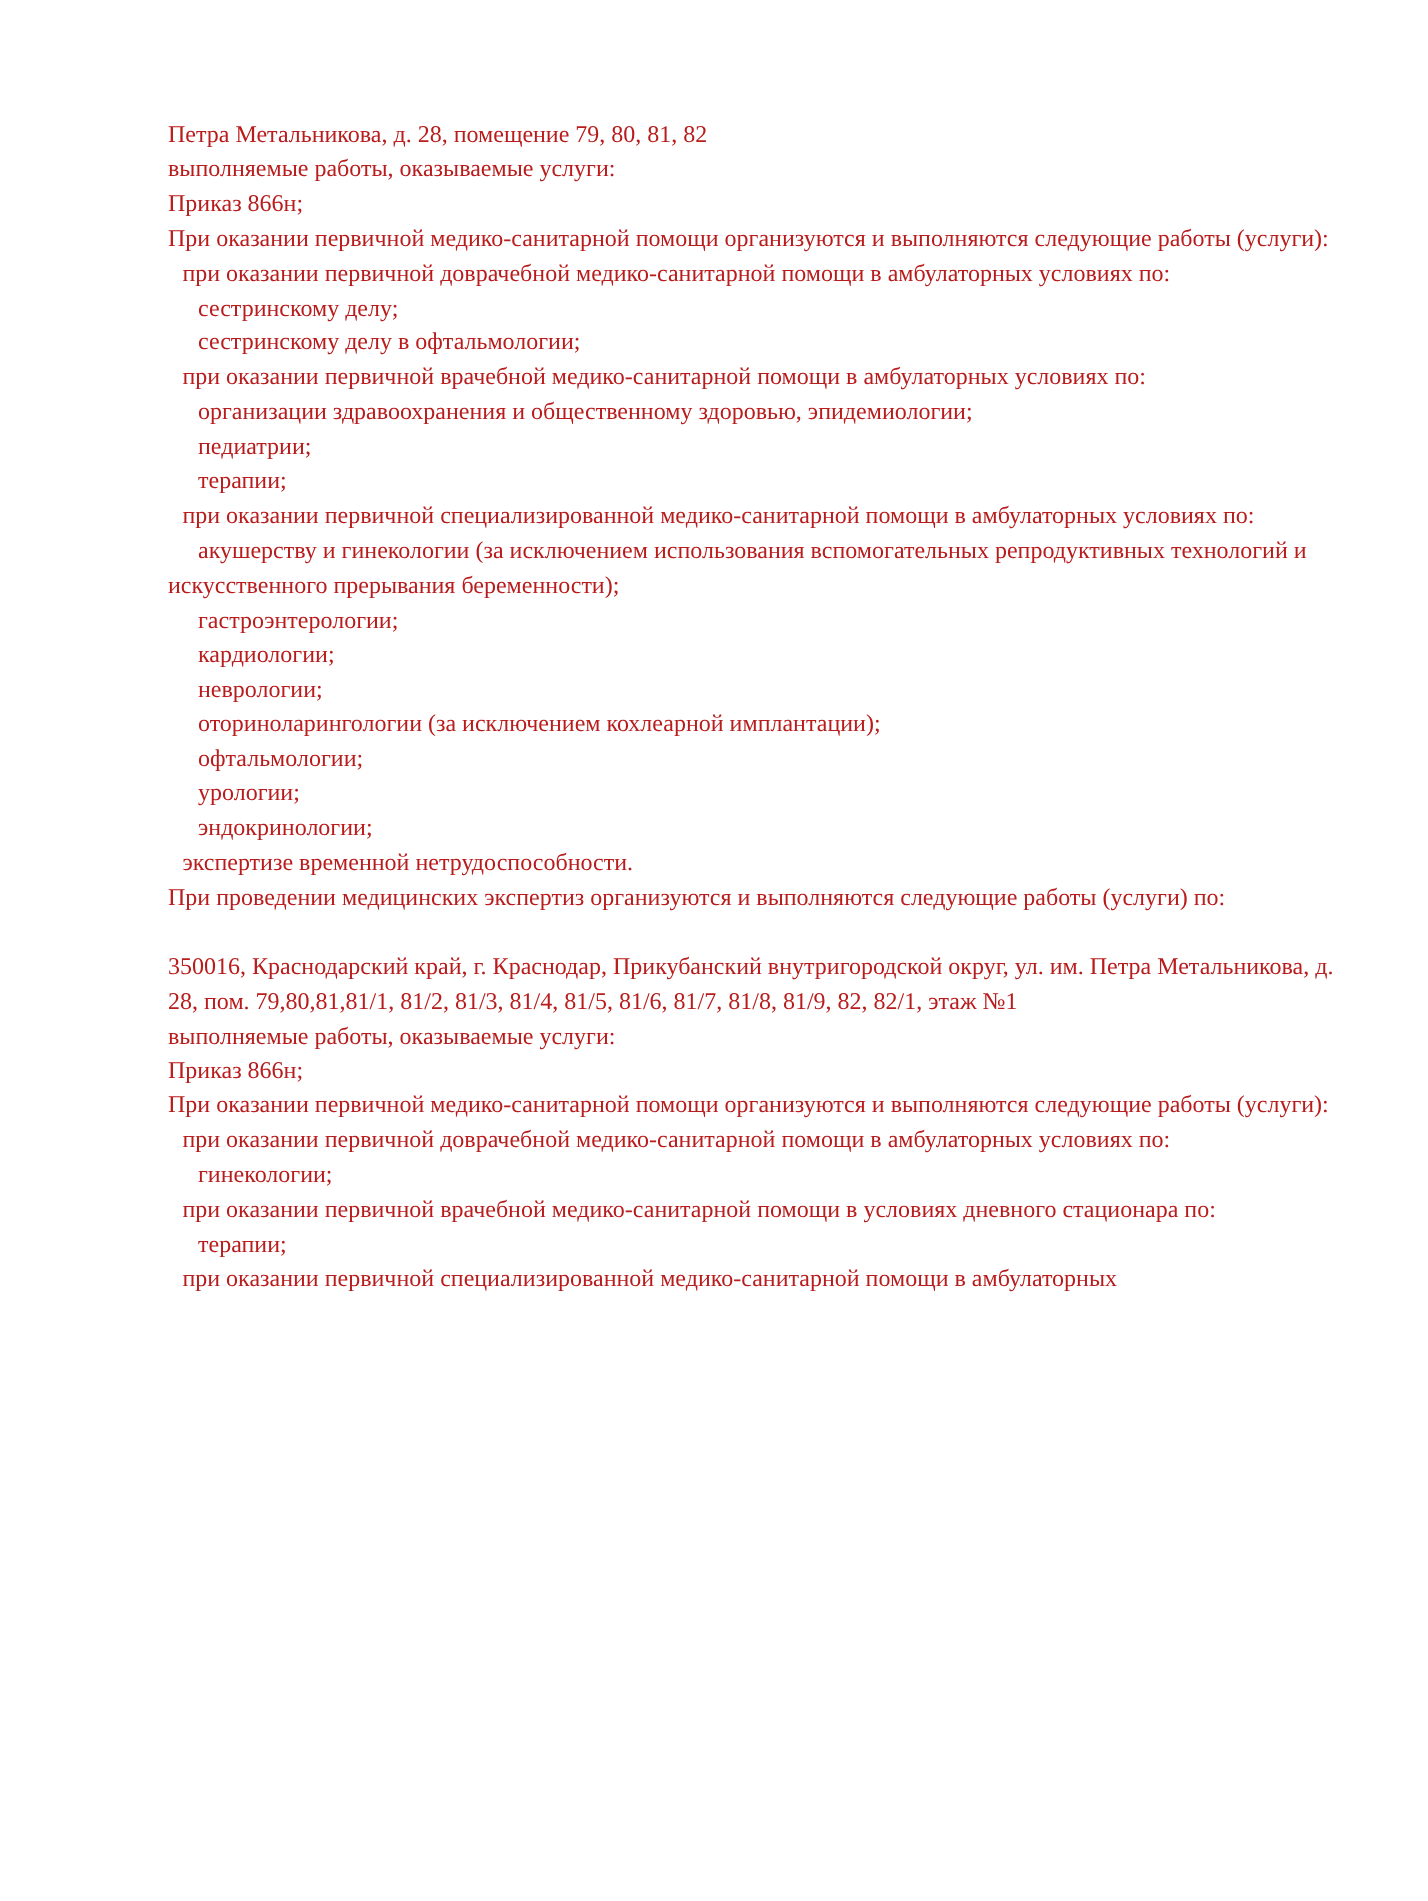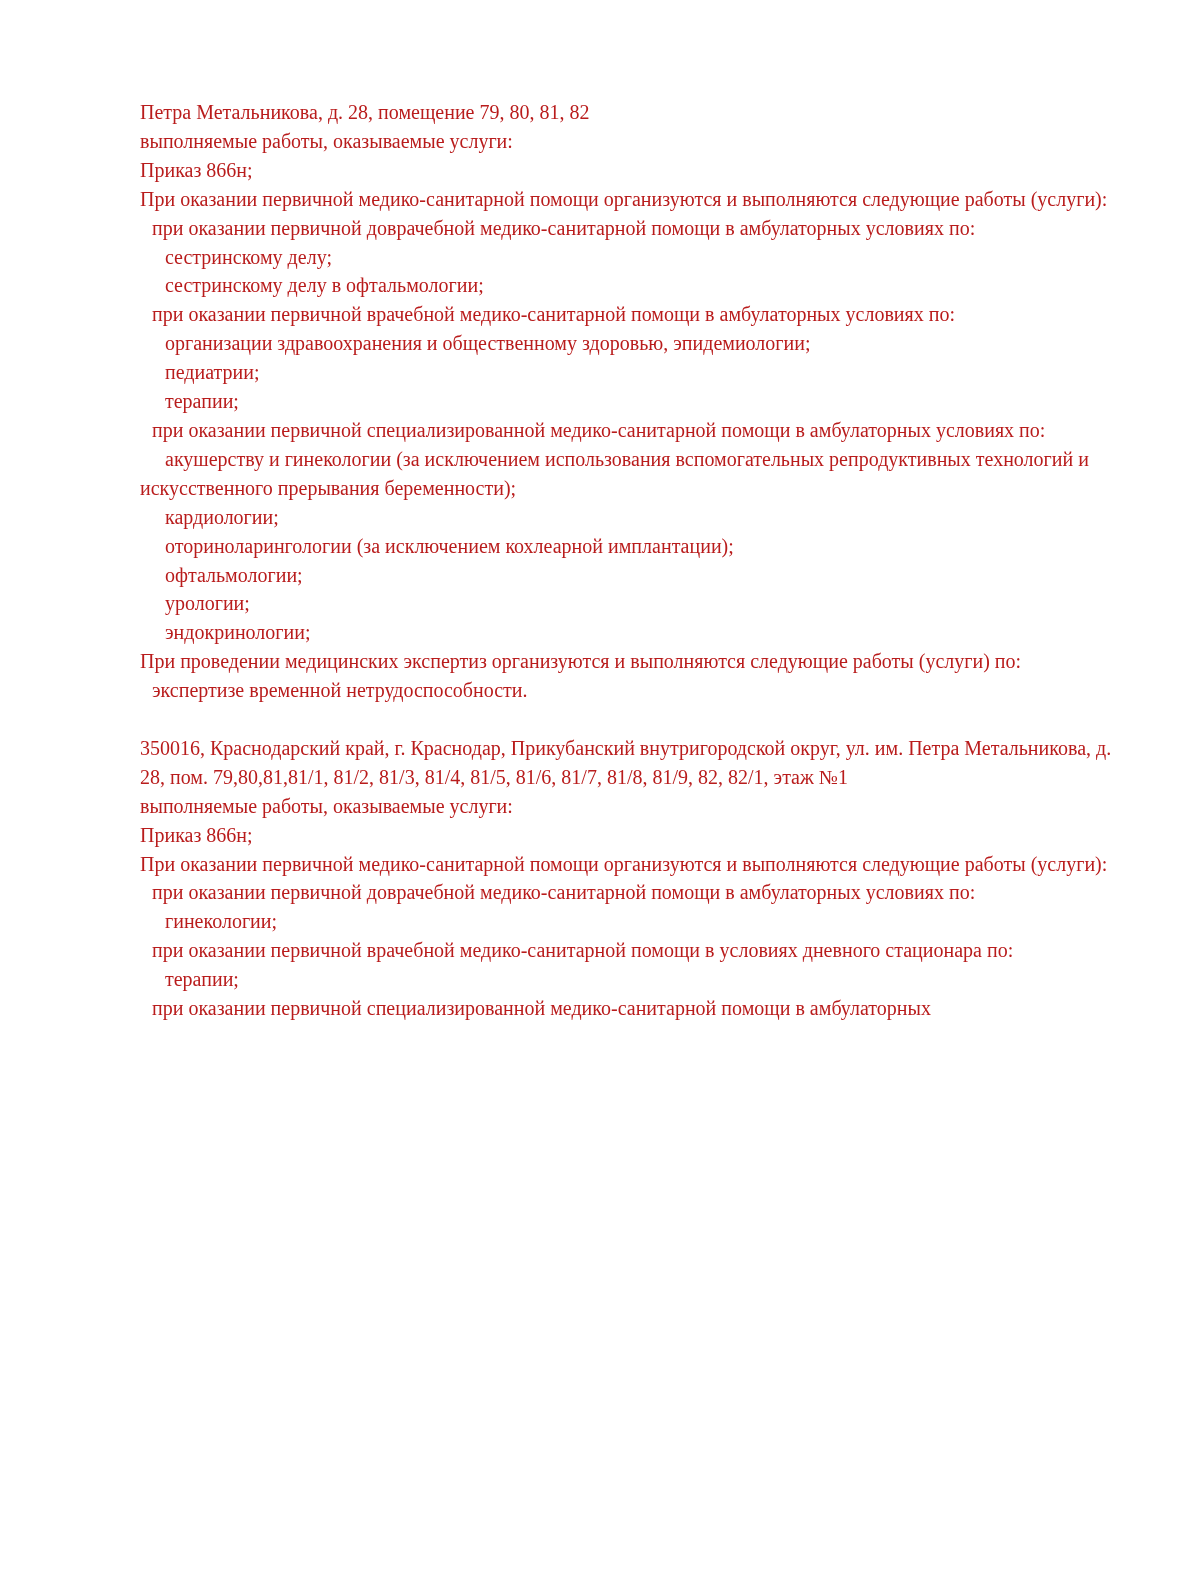--- a/index.html
+++ b/index.html
@@ -45,27 +45,29 @@
       <div class="para indent-0">При оказании первичной медико-санитарной помощи организуются и выполняются следующие работы (услуги):</div>
       <div class="para indent-1">при оказании первичной доврачебной медико-санитарной помощи в амбулаторных условиях по:</div>
       <div class="para indent-2">сестринскому делу;</div>
       <div class="para indent-2">сестринскому делу в офтальмологии;</div>
       <div class="para indent-1">при оказании первичной врачебной медико-санитарной помощи в амбулаторных условиях по:</div>
       <div class="para indent-2">организации здравоохранения и общественному здоровью, эпидемиологии;</div>
       <div class="para indent-2">педиатрии;</div>
       <div class="para indent-2">терапии;</div>
       <div class="para indent-1">при оказании первичной специализированной медико-санитарной помощи в амбулаторных условиях по:</div>
       <div class="para indent-2">акушерству и гинекологии (за исключением использования вспомогательных репродуктивных технологий и искусственного прерывания беременности);</div>
+      <div class="para indent-2">гастроэнтерологии;</div>
       <div class="para indent-2">кардиологии;</div>
+      <div class="para indent-2">неврологии;</div>
       <div class="para indent-2">оториноларингологии (за исключением кохлеарной имплантации);</div>
       <div class="para indent-2">офтальмологии;</div>
       <div class="para indent-2">урологии;</div>
       <div class="para indent-2">эндокринологии;</div>
+      <div class="para indent-1">экспертизе временной нетрудоспособности.</div>
       <div class="para indent-0">При проведении медицинских экспертиз организуются и выполняются следующие работы (услуги) по:</div>
-      <div class="para indent-1">экспертизе временной нетрудоспособности.</div>
     </section>
   <section class="doc-section section-gap">
       <div class="para indent-0">350016, Краснодарский край, г. Краснодар, Прикубанский внутригородской округ, ул. им. Петра Метальникова, д. 28, пом. 79,80,81,81/1, 81/2, 81/3, 81/4, 81/5, 81/6, 81/7, 81/8, 81/9, 82, 82/1, этаж №1</div>
       <div class="para indent-0">выполняемые работы, оказываемые услуги:</div>
       <div class="para indent-0">Приказ 866н;</div>
       <div class="para indent-0">При оказании первичной медико-санитарной помощи организуются и выполняются следующие работы (услуги):</div>
       <div class="para indent-1">при оказании первичной доврачебной медико-санитарной помощи в амбулаторных условиях по:</div>
       <div class="para indent-2">гинекологии;</div>
       <div class="para indent-1">при оказании первичной врачебной медико-санитарной помощи в условиях дневного стационара по:</div>
       <div class="para indent-2">терапии;</div>

